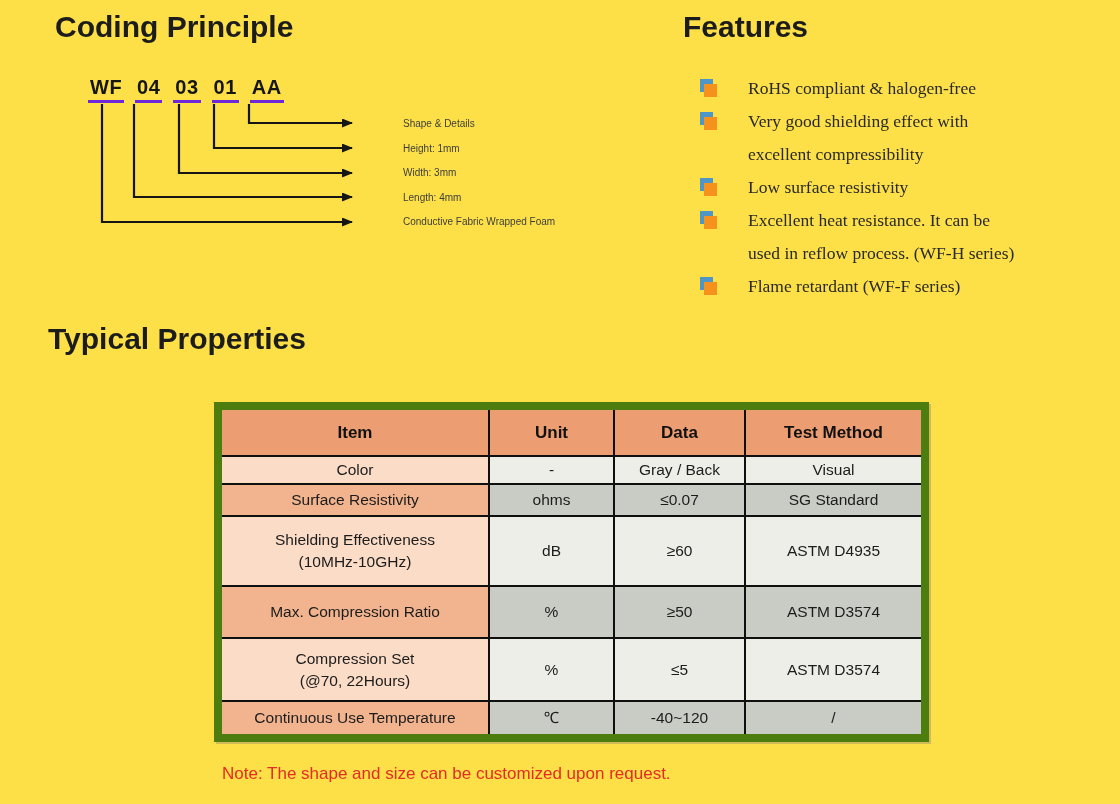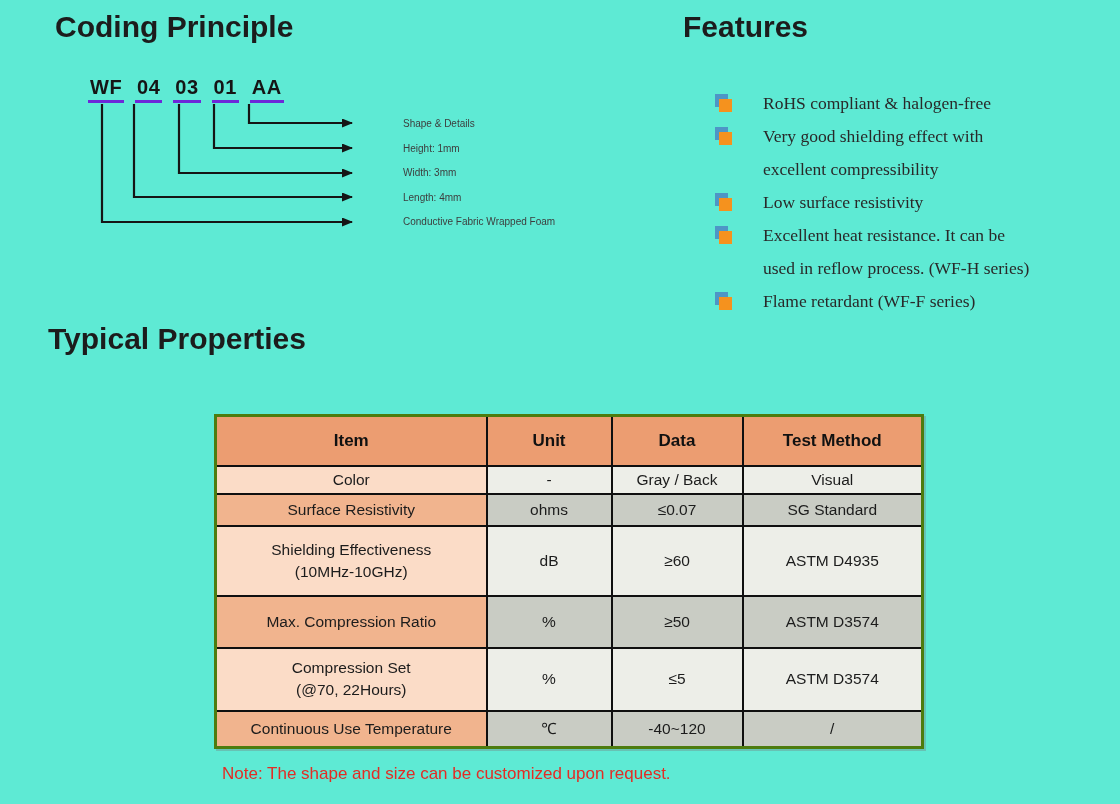--- a/index.html
+++ b/index.html
@@ -1,57 +1,57 @@
 <!DOCTYPE html>
 <html style="--accent-orange: #F5921E; --accent-blue: #4E96C6; --table-header-bg: #EC9D71; --item-light-bg: #FBDCC7; --item-dark-bg: #F1B48E; --cell-light-bg: #EDEEE8; --cell-dark-bg: #C9CCC4; --note-red: #E32C25;"><head>
 <meta charset="utf-8">
 <style>
   html,body{margin:0;padding:0;background:#ffffff;}
   .page{
-    position:relative;width:1120px;height:804px;background:#5eead4;overflow:hidden;
+    position:relative;width:1120px;height:804px;background:#fde047;overflow:hidden;
     font-family:"Liberation Sans",sans-serif;color:#1c1c1c;
   }
   .h1{
     position:absolute;font-size:30px;font-weight:bold;color:#1c1c1c;
     font-family:"Liberation Sans",sans-serif;letter-spacing:0;
   }
   
   .code-row{position:absolute;left:88px;top:76px;display:flex;}
   .code-seg{
     display:inline-block;font-size:20px;font-weight:bold;color:#151515;
     border-bottom:3px solid #6d28d9;padding:0 2px 1px 2px;margin-right:11px;
     letter-spacing:0.5px;
   }
   .code-svg{position:absolute;left:0;top:0;}
   .code-label{
     position:absolute;left:390px;font-size:10px;color:#3d3d3d;height:17px;line-height:17px;margin-left:13px;
   }
   
   .features-list{
-    position:absolute;left:700px;top:72px;width:400px;margin:15px;padding:0;list-style:none;
+    position:absolute;left:700px;top:72px;width:400px;margin:0;padding:0;list-style:none;
   }
   .features-list li{display:flex;align-items:flex-start;}
   .feature-bullet{position:relative;width:18px;height:20px;flex:0 0 18px;margin-top:7px;margin-right:30px;}
   .feature-bullet .bsq{
     position:absolute;left:0;top:0;width:13px;height:13px;
     background:var(--accent-blue,#4E96C6);
   }
   .feature-bullet .osq{
     position:absolute;left:4px;top:5px;width:13px;height:13px;
     background:var(--accent-orange,#F5921E);
   }
   .feature-text{
     font-family:"Liberation Serif",serif;font-size:17.5px;line-height:33px;color:#292929;
     white-space:pre-line;
   }
   
   table.props{
-    position:absolute;left:214px;top:414px;width:707px;
+    position:absolute;left:214px;top:402px;width:707px;
     border-collapse:collapse;table-layout:fixed;
-    border:3px solid #4d7c0f;
+    border:8px solid #4d7c0f;
     box-shadow:2px 2px 0 rgba(120,120,120,0.35);
   }
   table.props th,table.props td{
     border:2px solid #0f0f0f;text-align:center;vertical-align:middle;
     font-family:"Liberation Sans",sans-serif;padding:2px 4px;white-space:pre-line;
   }
   table.props th{
     background:var(--table-header-bg,#EC9D71);font-size:17px;font-weight:bold;color:#111;
   }
   table.props td{font-size:15.5px;line-height:22px;color:#1c1c1c;}

